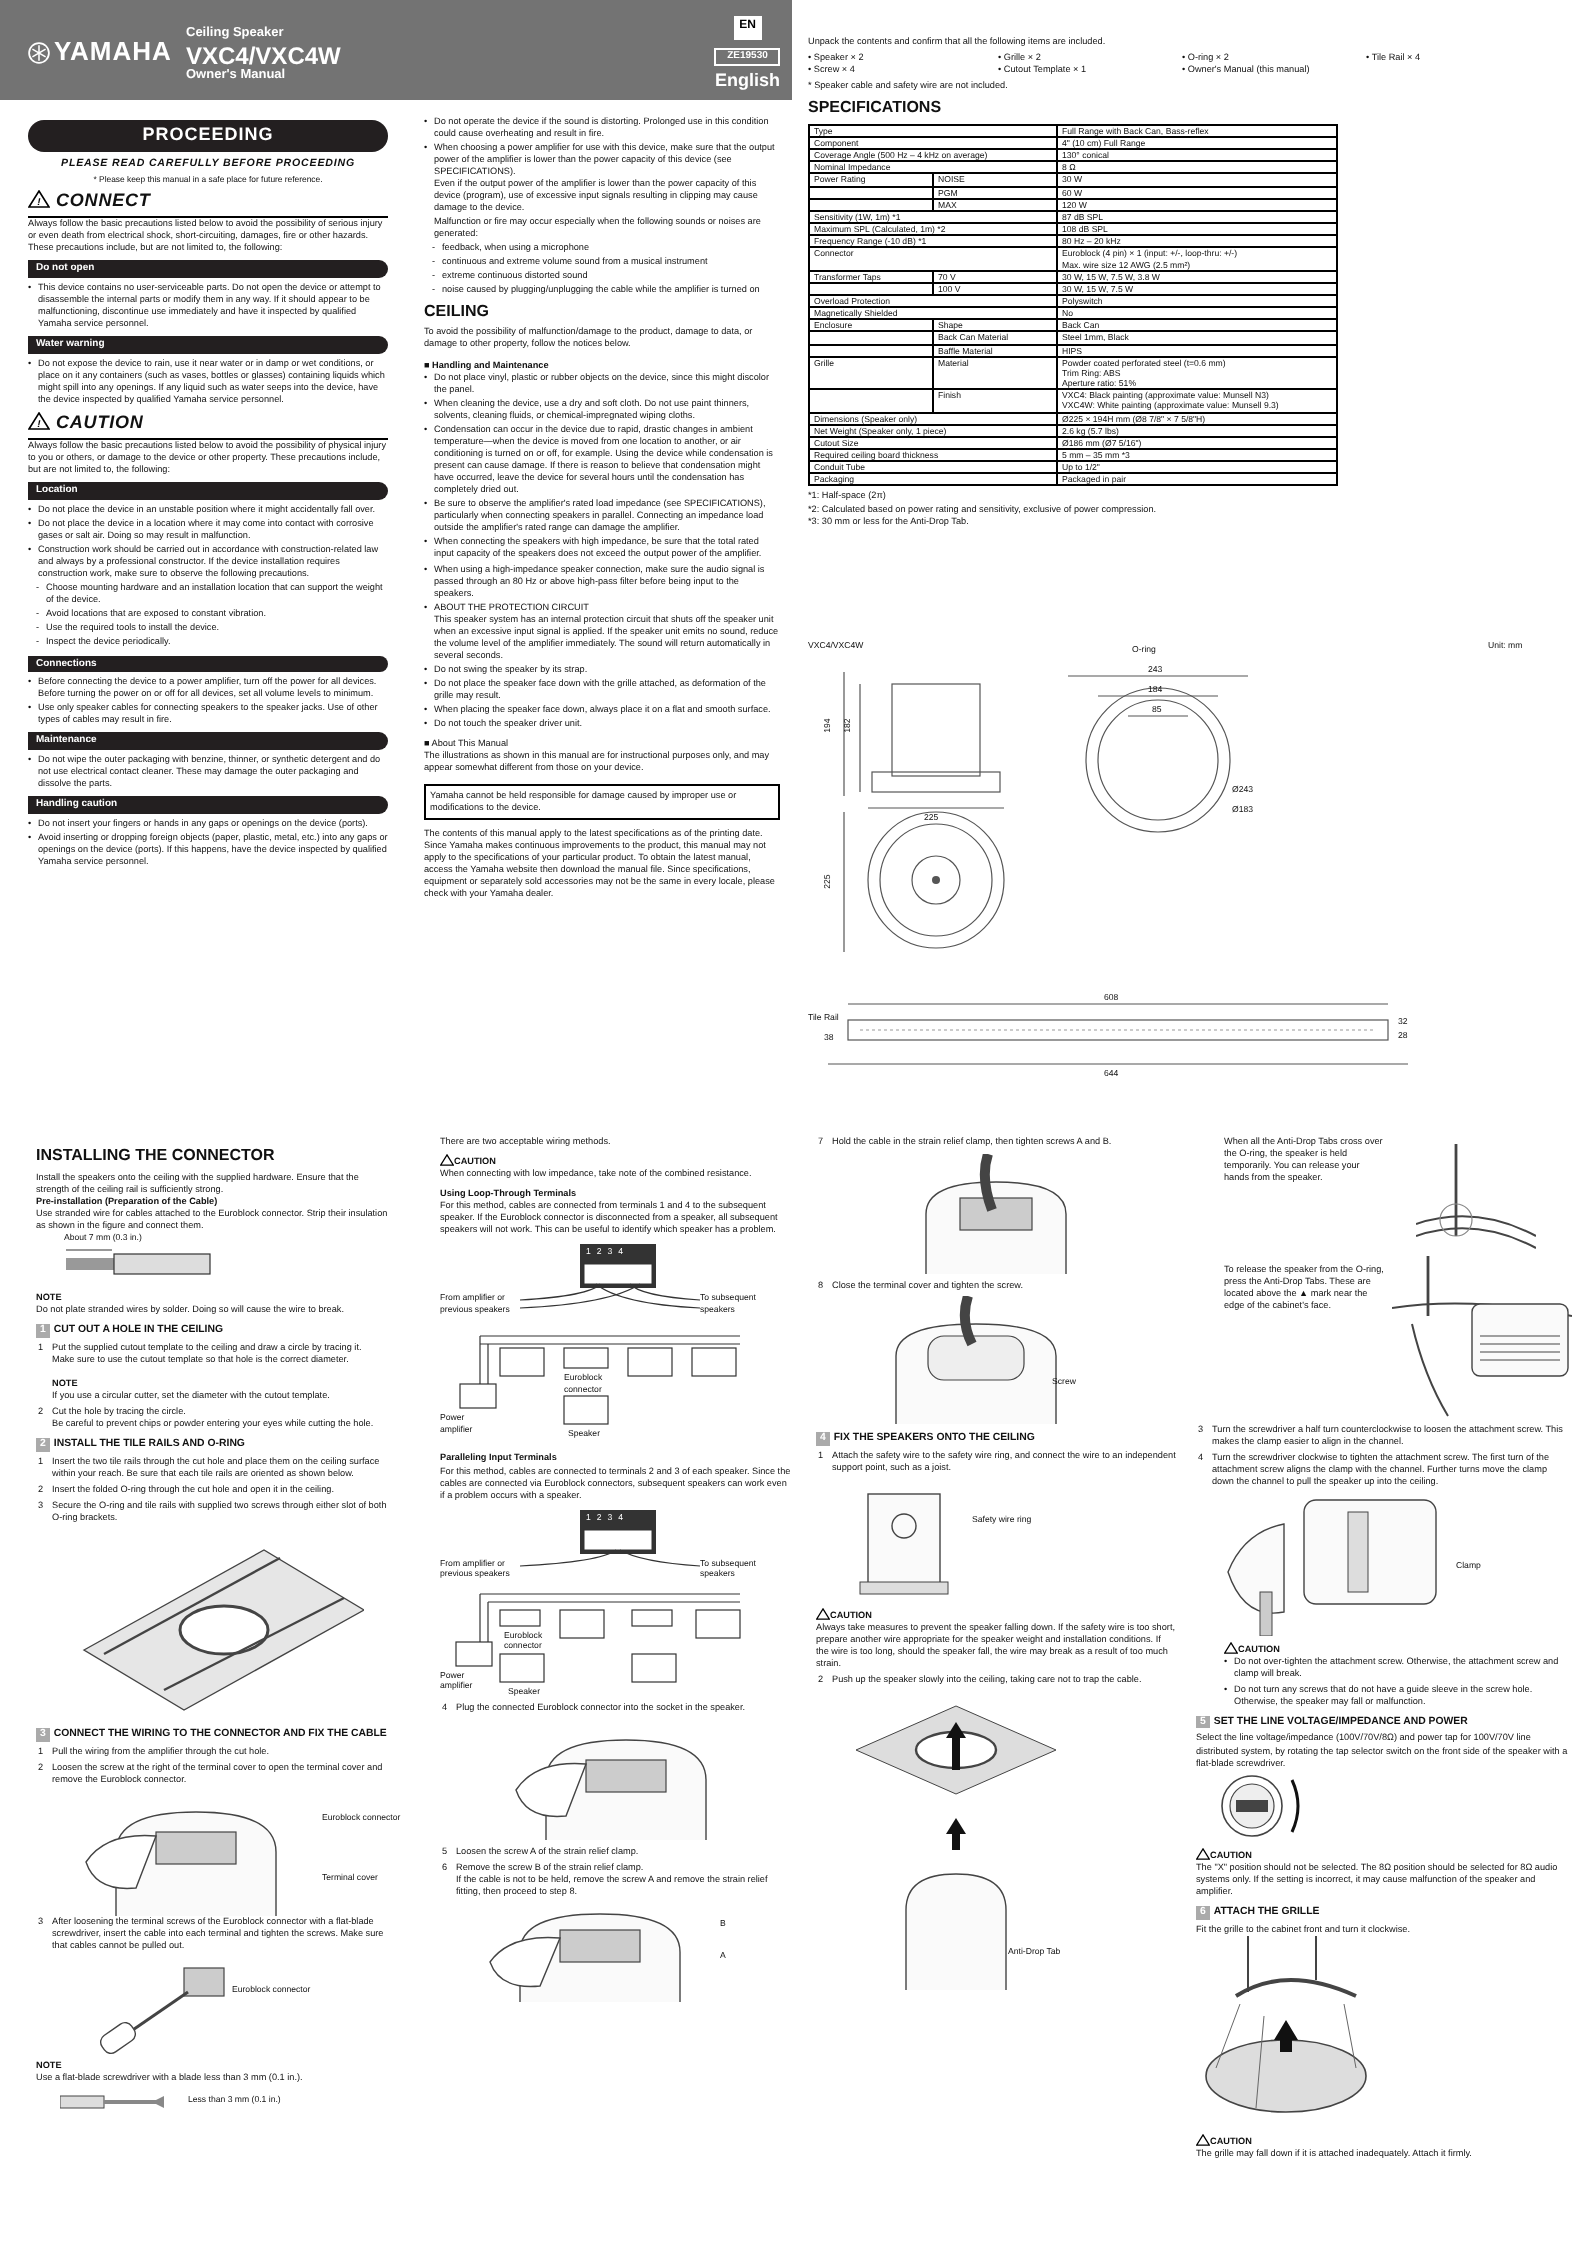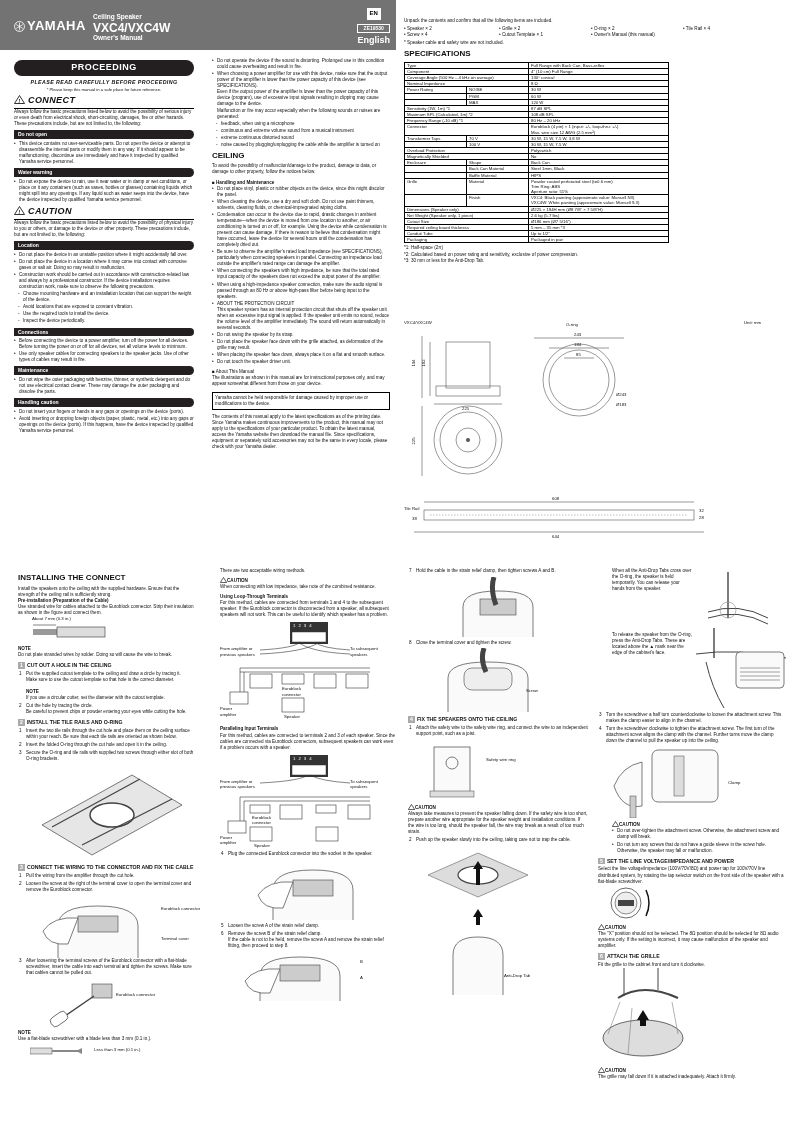--- a/index.html
+++ b/index.html
@@ -344,21 +344,21 @@
   <span class="lbl" style="left:212px;top:82px">Ø183</span>
   <span class="lbl" style="left:0;top:186px">Tile Rail</span>
   <span class="lbl" style="left:148px;top:176px">608</span>
   <span class="lbl" style="left:148px;top:214px">644</span>
   <span class="lbl" style="left:8px;top:196px">38</span>
   <span class="lbl" style="left:295px;top:188px">32</span>
   <span class="lbl" style="left:295px;top:195px">28</span>
 </div>
 
 <div class="col" style="left:18px;top:570px;width:178px">
-  <h2>INSTALLING THE CONNECT</h2>
+  <h2>INSTALLING THE CONNECTOR</h2>
   <p>Install the speakers onto the ceiling with the supplied hardware. Ensure that the strength of the ceiling rail is sufficiently strong.</p>
   <p style="font-weight:bold">Pre-installation (Preparation of the Cable)</p>
   <p>Use stranded wire for cables attached to the Euroblock connector. Strip their insulation as shown in the figure and connect them.</p>
   <div style="position:relative;height:30px;margin-left:14px">
     <span class="lbl" style="left:0;top:0">About 7 mm (0.3 in.)</span>
     <svg class="abs" style="left:0;top:7px" width="80" height="20">
         <line x1="1" y1="2" x2="24" y2="2" stroke="#333" stroke-width="0.6"></line>
         <rect x="1" y="6" width="24" height="6" fill="#999"></rect>
         <rect x="25" y="4" width="48" height="10" fill="#ddd" stroke="#333" stroke-width="0.6"></rect>
       </svg>

